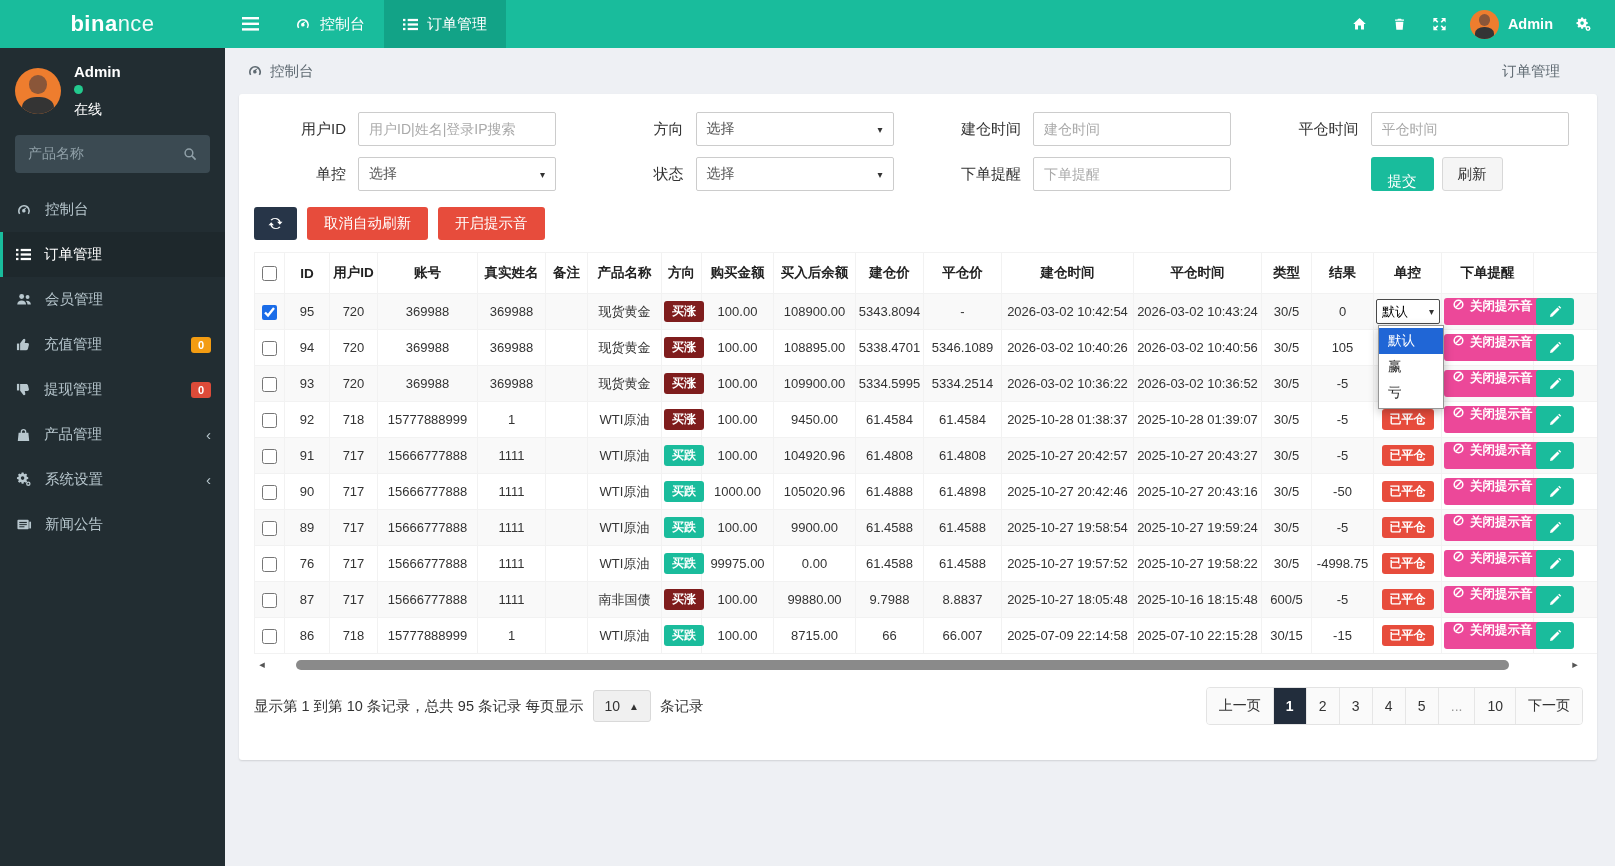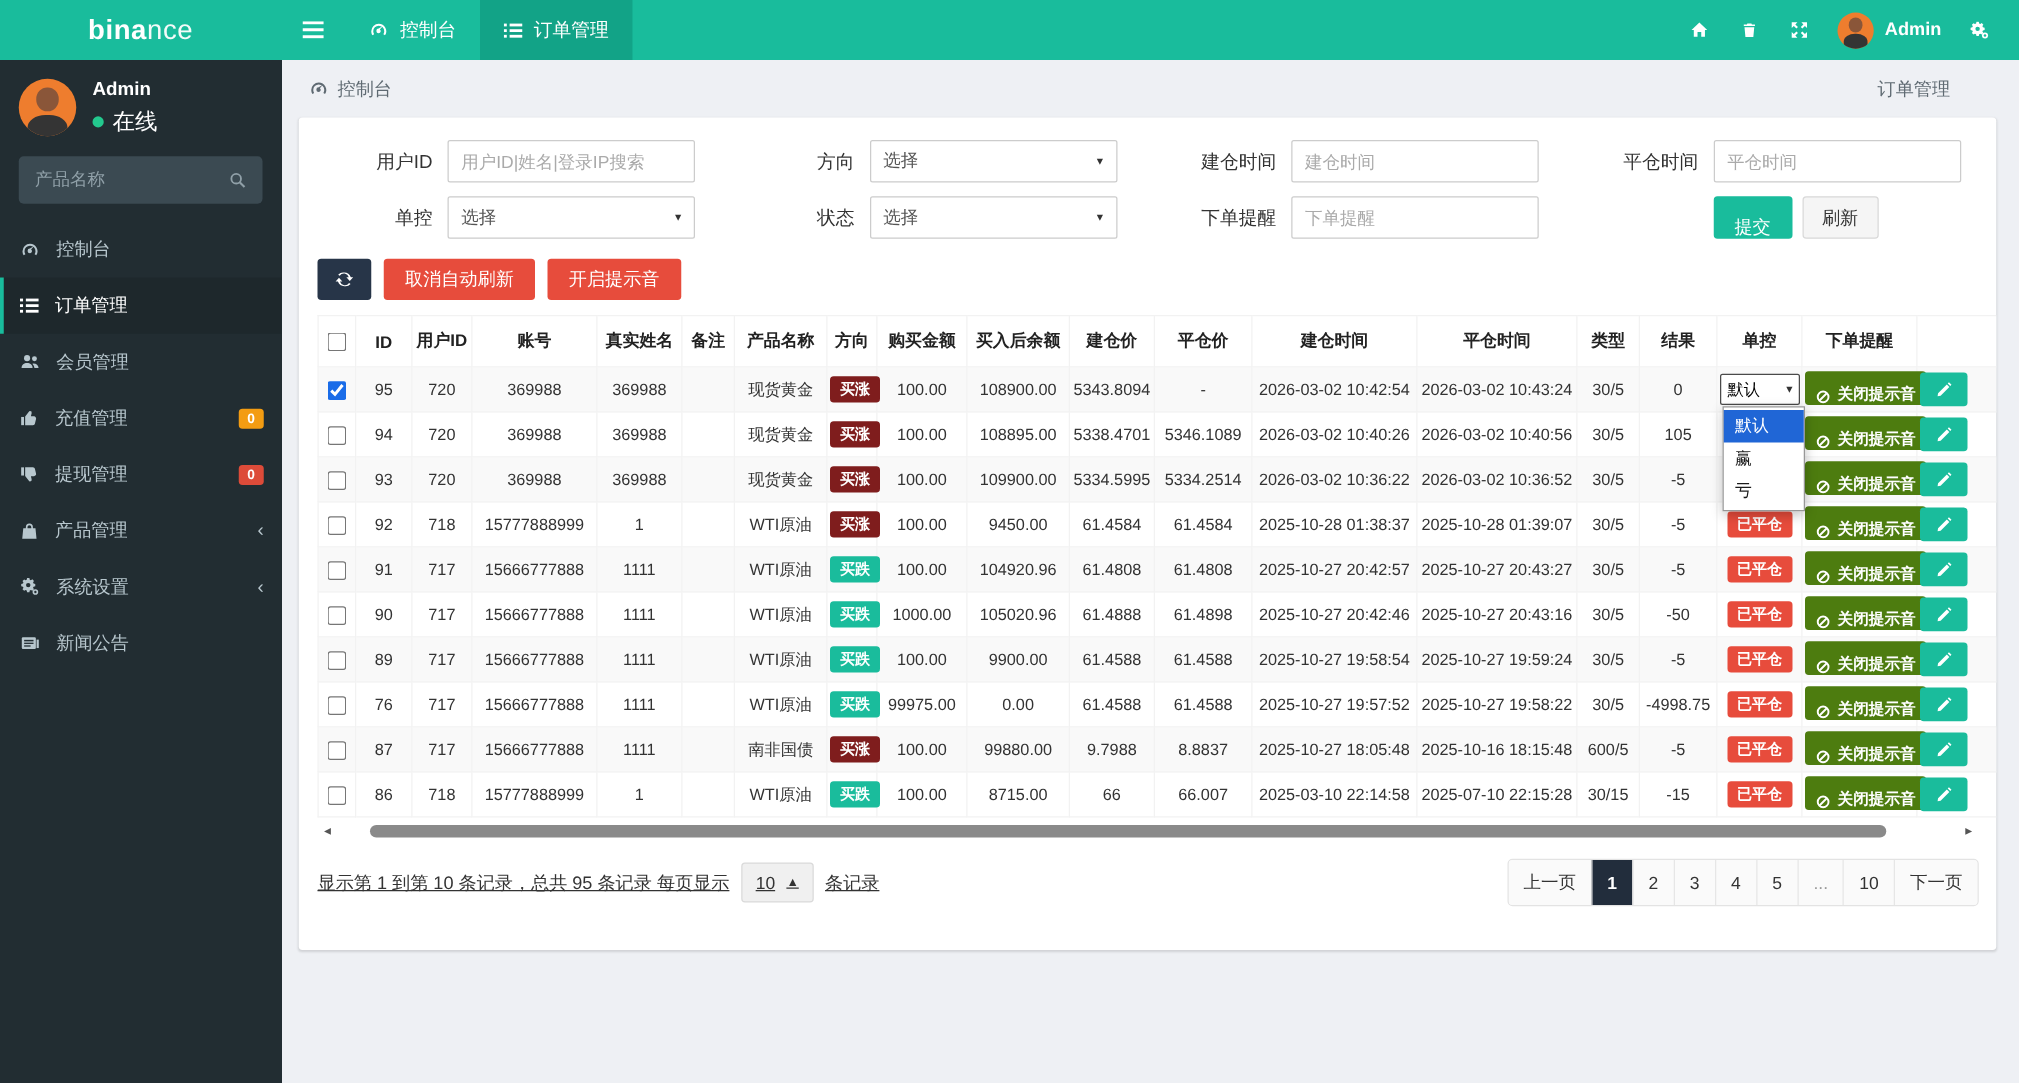--- a/index.html
+++ b/index.html
@@ -21,21 +21,21 @@
 
   
   .avatar { position:relative; border-radius:50%; background:#ee7d2e; overflow:hidden; flex:none; }
   .avatar::before { content:""; position:absolute; top:16%; left:31%; width:38%; height:40%; border-radius:50%; background:#8a5639; }
   .avatar::after { content:""; position:absolute; bottom:-10%; left:16%; width:68%; height:48%; border-radius:46% 46% 0 0; background:#343434; }
 
   
   .sidebar { position:fixed; top:48px; left:0; bottom:0; width:225px; background:#222d32; color:#b8c7ce; z-index:90; }
   .user-panel { display:flex; align-items:center; gap:13px; padding:15px 15px 12px; }
   .user-name { color:#fff; font-weight:bold; font-size:15px; }
-  .user-status { display:flex; align-items:center; gap:7px; color:#fff; font-size:18px; margin-top:5px; }
+  .user-status { display:flex; gap:7px; color:#fff; font-size:14px; margin-top:5px;flex-direction:column; }
   .dot { width:9px; height:9px; border-radius:50%; background:#23c98e; }
   .side-search { margin:4px 15px 14px; height:38px; background:#3b4a52; border-radius:4px;
     display:flex; align-items:center; justify-content:space-between; padding:0 13px; color:#90a0a8; font-size:14px; cursor:text; }
   .side-item { display:flex; align-items:center; gap:13px; height:45px; padding:0 14px 0 13px;
     border-left:3px solid transparent; font-size:14.5px; cursor:pointer; }
   .side-item.active { background:#1e282c; border-left-color:#19bc9c; color:#fff; }
   .side-badge { margin-left:auto; font-size:11px; font-weight:bold; color:#fff; padding:2px 7px; border-radius:3px; }
   .side-chevron { margin-left:auto; font-size:15px; color:#b8c7ce; }
 
   
@@ -69,42 +69,42 @@
 
   
   table { border-collapse:collapse; table-layout:fixed; width:1359px; }
   th, td { border:1px solid #f2f2f2; text-align:center; white-space:nowrap; }
   th { font-size:13.5px; font-weight:bold; color:#222; height:41px; background:#fff; }
   td { font-size:13px; color:#333; height:36px; padding:0 2px; }
   tbody tr:nth-child(odd) { background:#f9f9f9; }
   .cbx { width:15px; height:15px; accent-color:#1a6ce8; cursor:pointer; vertical-align:middle; }
   .badge { display:inline-block; padding:3px 8px; border-radius:3px; color:#fff; font-size:12px; font-weight:bold; line-height:1.25; }
   .b-up { background:#7f1d1d; } .b-down { background:#1abc9c; } .b-closed { background:#e74c3c; }
-  .btn-mute { display:inline-flex; align-items:flex-end; gap:5px; height:27px; padding:0 8px; background:#4d7c0f;
+  .btn-mute { display:inline-flex; align-items:flex-start; gap:5px; height:27px; padding:0 8px; background:#ec4899;
     color:#fff; border:none; border-radius:3px; font-size:12.5px; font-weight:bold; cursor:pointer; font-family:Liberation Sans, sans-serif; }
   .btn-edit { display:inline-flex; align-items:center; justify-content:center; width:38px; height:27px;
     background:#1abc9c; color:#fff; border:none; border-radius:3px; cursor:pointer; }
   .ctl-cell { position:relative; overflow:visible; }
   .ctl-select { position:relative; display:inline-flex; align-items:center; justify-content:space-between;
     width:64px; height:25px; border:1px solid #4a4a4a; border-radius:2px; background:#fff;
     font-size:13px; color:#000; padding:0 5px; cursor:pointer; margin:0 auto; }
   .listbox { position:absolute; top:31px; left:4px; width:66px; background:#fff; border:1px solid #979797;
     box-shadow:0 3px 9px rgba(0,0,0,.25); z-index:40; padding:2px 0; }
   .opt { height:26px; display:flex; align-items:center; padding:0 9px; font-size:13.5px; color:#1a1a1a; cursor:pointer; }
   .opt.selected { background:#2066d6; color:#fff; }
 
   
   .hscroll { display:flex; align-items:center; height:15px; margin-top:3px; width:1329px; }
   .hs-arrow { flex:none; width:16px; text-align:center; color:#555; font-size:11px; cursor:pointer; }
   .hs-track { flex:1; position:relative; height:10px; }
   .hs-thumb { position:absolute; left:26px; right:58px; top:0; height:10px; background:#8a8a8a; border-radius:6px; cursor:grab; }
 
   
   .pgn { display:flex; align-items:center; justify-content:space-between; margin-top:15px; width:1329px; }
-  .pg-info { display:flex; align-items:center; gap:9px; font-size:14.5px; color:#333;text-decoration:underline; }
+  .pg-info { display:flex; align-items:center; gap:9px; font-size:14.5px; color:#333; }
   .pg-size { display:flex; align-items:center; gap:9px; height:32px; padding:0 11px; background:#f0f0f0;
     border:1px solid #d9d9d9; border-radius:3px; font-size:14px; cursor:pointer; }
   .pg-group { display:flex; border:1px solid #e3e3e3; border-radius:4px; overflow:hidden; background:#fafafa; }
   .pg-btn { min-width:33px; height:36px; padding:0 12px; display:flex; align-items:center; justify-content:center;
     border-left:1px solid #e6e6e6; font-size:14px; color:#333; cursor:pointer; background:#fafafa; }
   .pg-btn:first-child { border-left:none; }
   .pg-btn.active { background:#222d3c; color:#fff; font-weight:bold; }
   .pg-btn.dots { color:#999; }
 </style>
 </head>
@@ -745,21 +745,21 @@
             <td>718</td>
             <td>15777888999</td>
             <td>1</td>
             <td></td>
             <td>WTI原油</td>
             <td><span class="badge b-down">买跌</span></td>
             <td>100.00</td>
             <td>8715.00</td>
             <td>66</td>
             <td>66.007</td>
-            <td>2025-03-10 22:14:58</td>
+            <td>2025-07-09 22:14:58</td>
             <td>2025-07-10 22:15:28</td>
             <td>30/15</td>
             <td>-15</td>
             <td class="ctl-cell"><span class="badge b-closed">已平仓</span></td>
             <td><button class="btn-mute">
                 <span style="display: inline-flex;">
                   <svg class="ic" width="13" height="13" viewBox="0 0 16 16">
                     <circle cx="8" cy="8" r="5.3" fill="none" stroke="currentColor" stroke-width="1.9"></circle>
                     <line x1="4.4" y1="11.6" x2="11.6" y2="4.4" stroke="currentColor" stroke-width="1.9"></line>
                   </svg>

